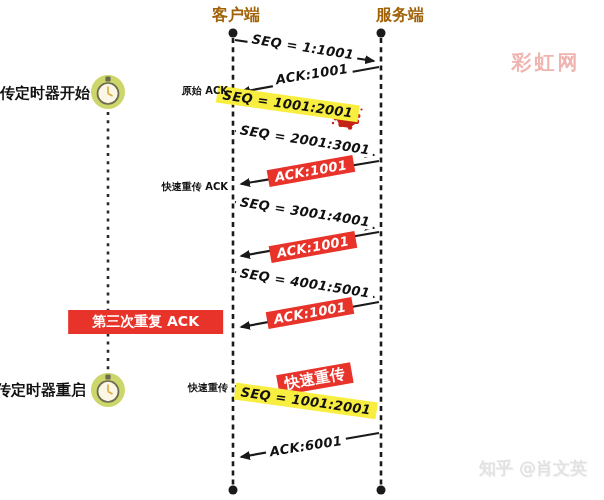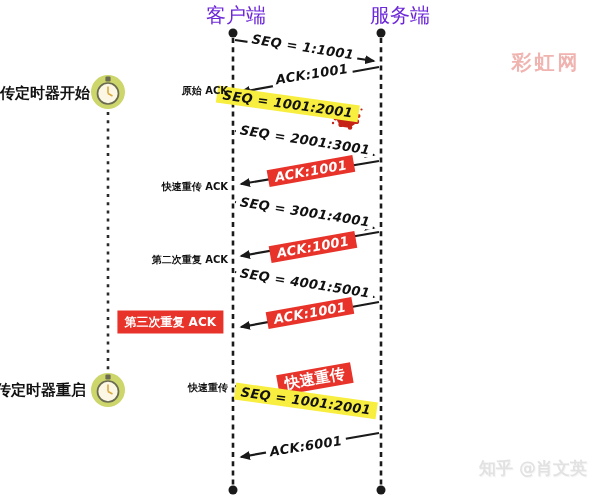--- a/index.html
+++ b/index.html
@@ -3,35 +3,35 @@
 <meta charset="utf-8">
 <style>
   html,body{margin:0;padding:0;background:#fff;}
   .canvas{
     position:relative;width:604px;height:500px;background:#ffffff;overflow:hidden;
     font-family:"DejaVu Sans",sans-serif;
   }
   .abs{position:absolute;white-space:nowrap;}
   svg{position:absolute;left:0;top:0;}
   .actor{
-    font-size:20px;font-weight:normal;color:#6d28d9;
+    font-size:16px;font-weight:bold;color:#a16207;
     transform:translate(-50%,-50%);
   }
   .msg{
     font-size:13px;font-weight:bold;font-style:italic;color:#111;
     background:#fff;padding:0 4px;letter-spacing:.3px;
   }
   .hl-yellow{background:#f8ee40;padding:1px 6px;}
   .box-red{background:#e8332a;color:#fff;padding:1px 7px;}
   .side{
     font-size:10px;font-weight:bold;color:#111;
   }
   .side-red{
-    background:#e8332a;color:#fff;font-size:12px;font-weight:bold;
-    padding:3px 7px;
+    background:#e8332a;color:#fff;font-size:14px;font-weight:bold;
+    padding:3px 24px;
   }
   .timerlbl{font-size:15px;font-weight:bold;color:#111;}
   .wm-pink{
     font-size:20px;font-weight:bold;color:#f0b4b0;letter-spacing:3px;
     transform:translate(-50%,-50%);
   }
   .wm-gray{
     font-size:17px;color:#e2e2e2;font-weight:bold;
     transform:translate(-50%,-50%);text-shadow:1px 1px 0 #f6f6f6;
   }
@@ -124,20 +124,19 @@
   <div class="abs msg rp9" style="left:305px;top:212px;">SEQ = 3001:4001</div>
   <div class="abs msg box-red rn10" style="left:313px;top:247px;">ACK:1001</div>
   <div class="abs msg rp9" style="left:305px;top:283px;">SEQ = 4001:5001</div>
   <div class="abs msg box-red rn10" style="left:310px;top:313px;">ACK:1001</div>
   <div class="abs msg box-red rn10" style="left:315px;top:379px;font-size:15px;font-style:normal;">快速重传</div>
   <div class="abs msg hl-yellow rp8" style="left:306px;top:401px;">SEQ = 1001:2001</div>
   <div class="abs msg rn9" style="left:306px;top:446px;">ACK:6001</div>
 
   <div class="abs side ralign" style="left:228px;top:91px;">原始 ACK</div>
   <div class="abs side ralign" style="left:228px;top:187px;">快速重传 ACK</div>
-  <div class="abs side ralign" style="left:228px;top:260px;">第二次重复 ACK</div>
   <div class="abs side side-red ralign" style="left:223px;top:322px;">第三次重复 ACK</div>
   <div class="abs side ralign" style="left:228px;top:388px;">快速重传</div>
 
   <div class="abs wm-pink" style="left:546px;top:62px;">彩虹网</div>
   <div class="abs wm-gray" style="left:533px;top:468px;">知乎 @肖文英</div>
 
 </div>
 
 </body></html>

